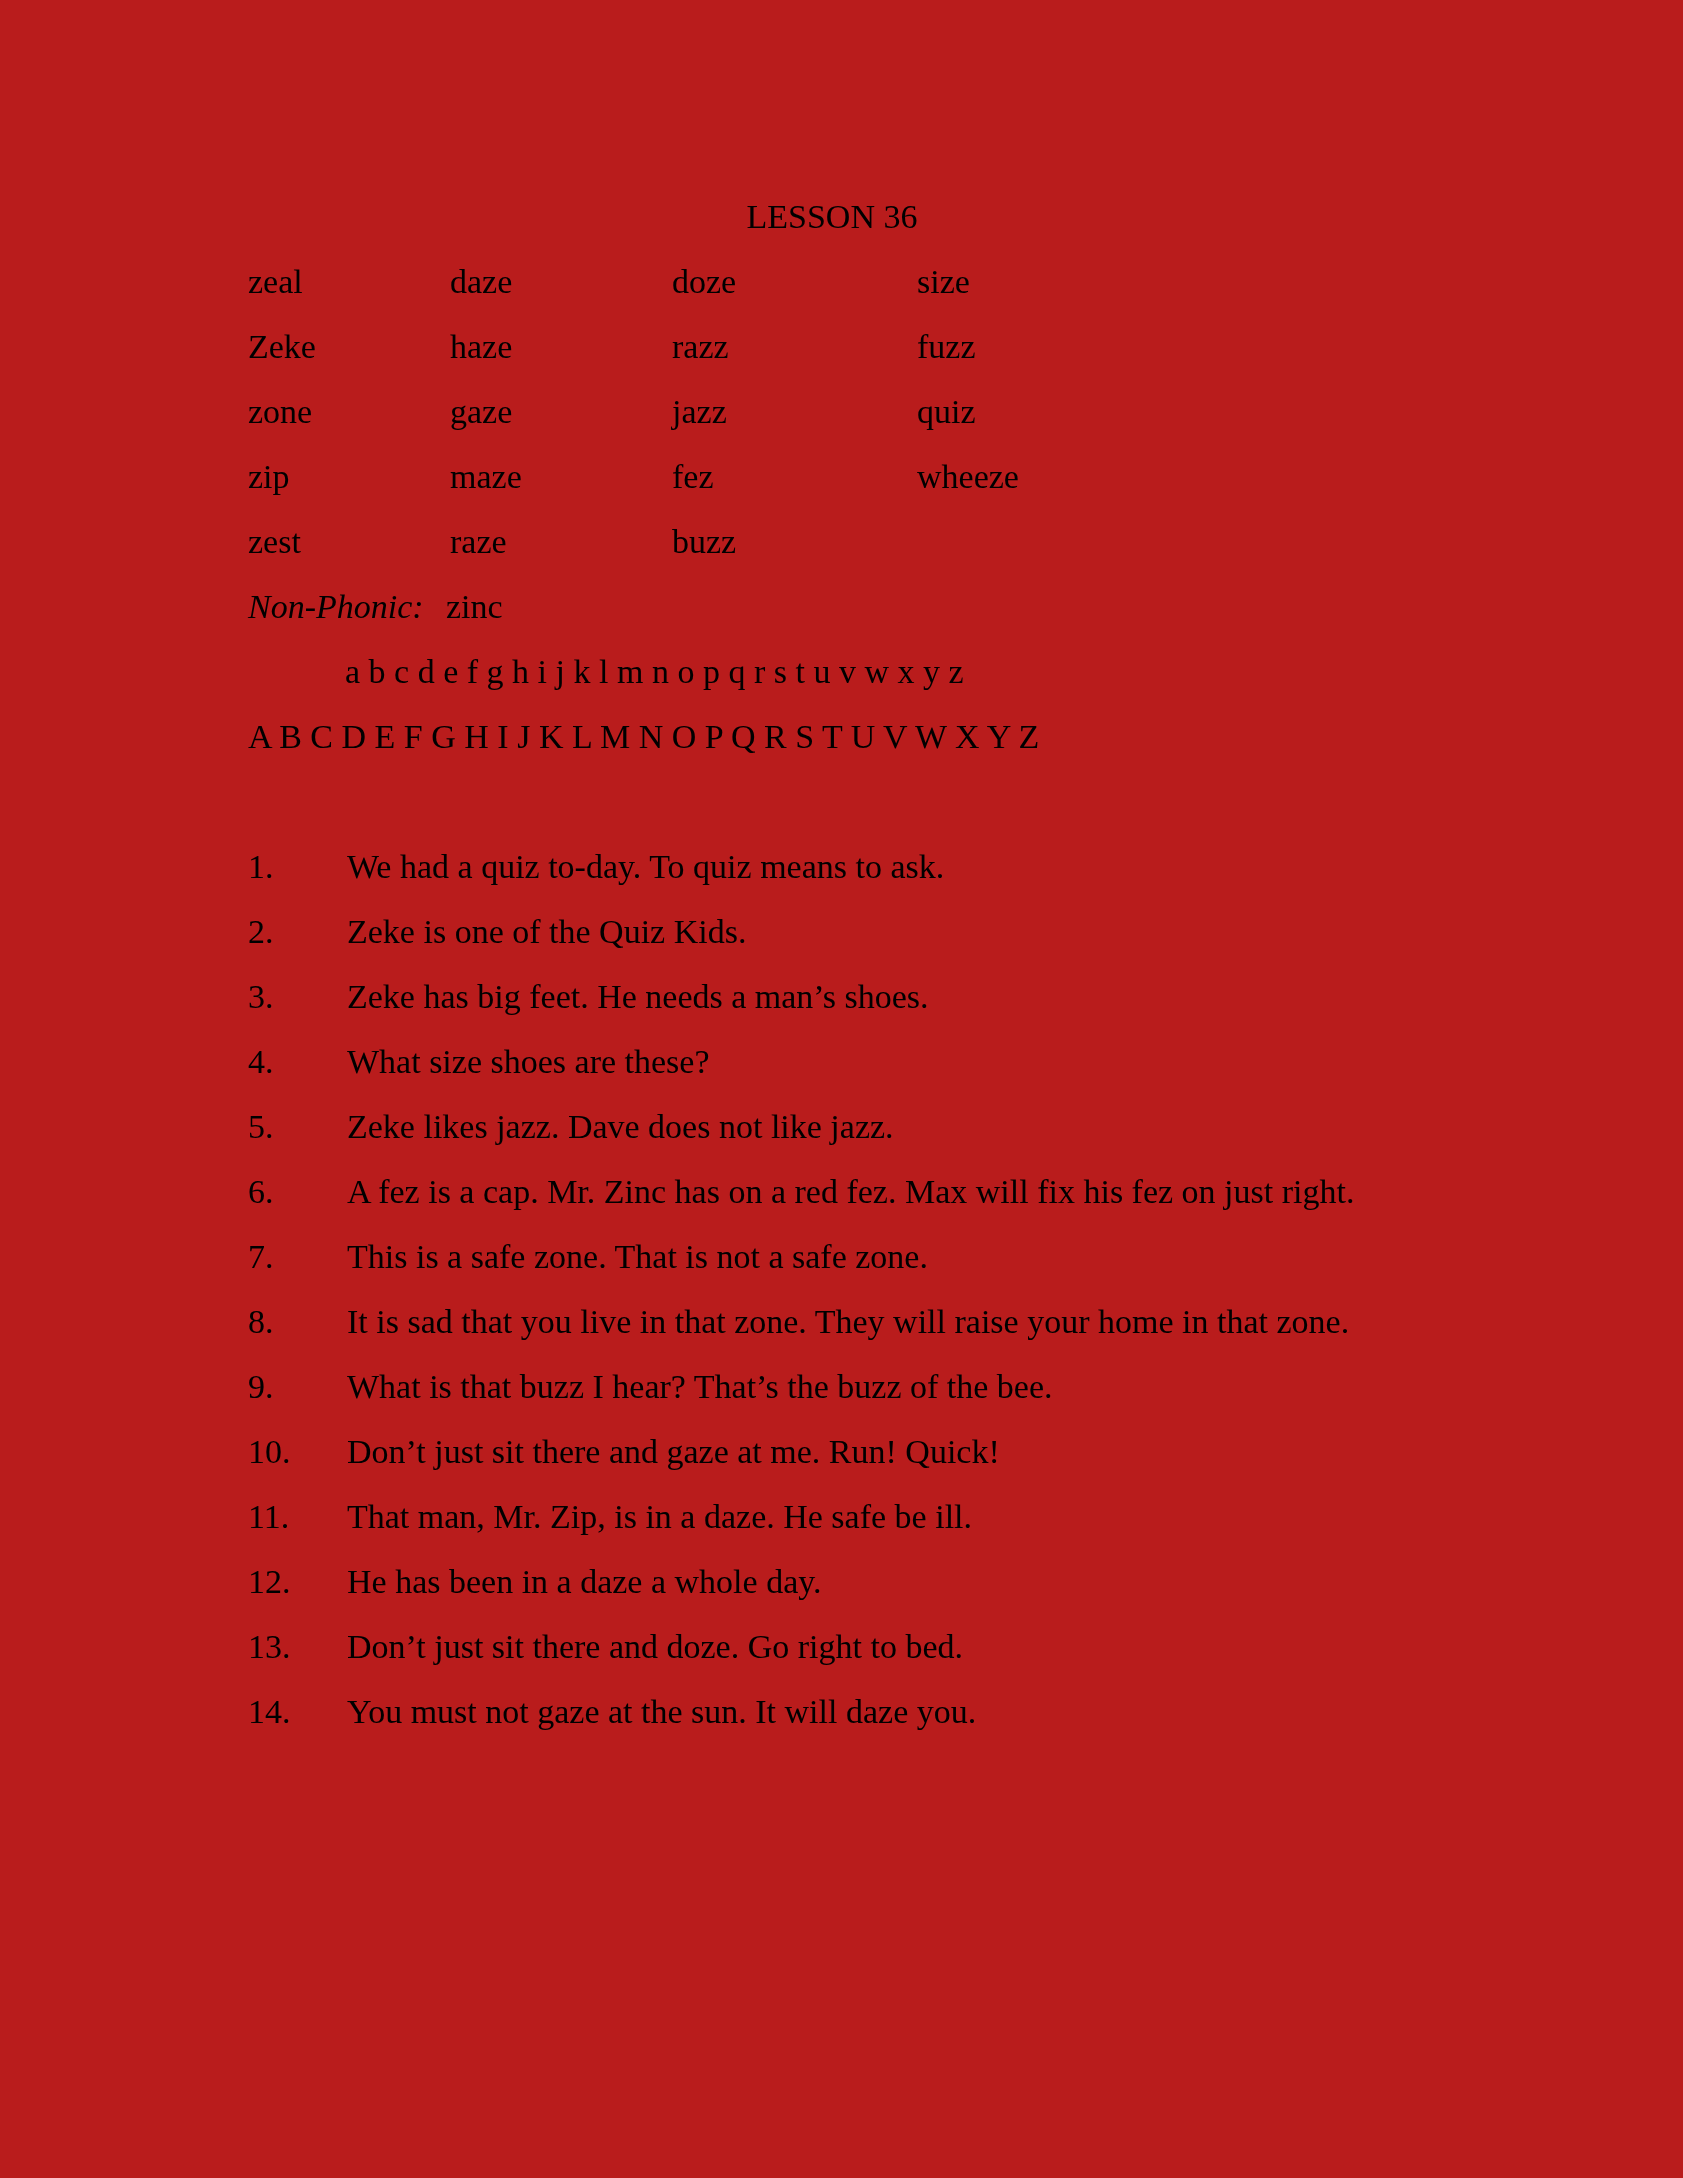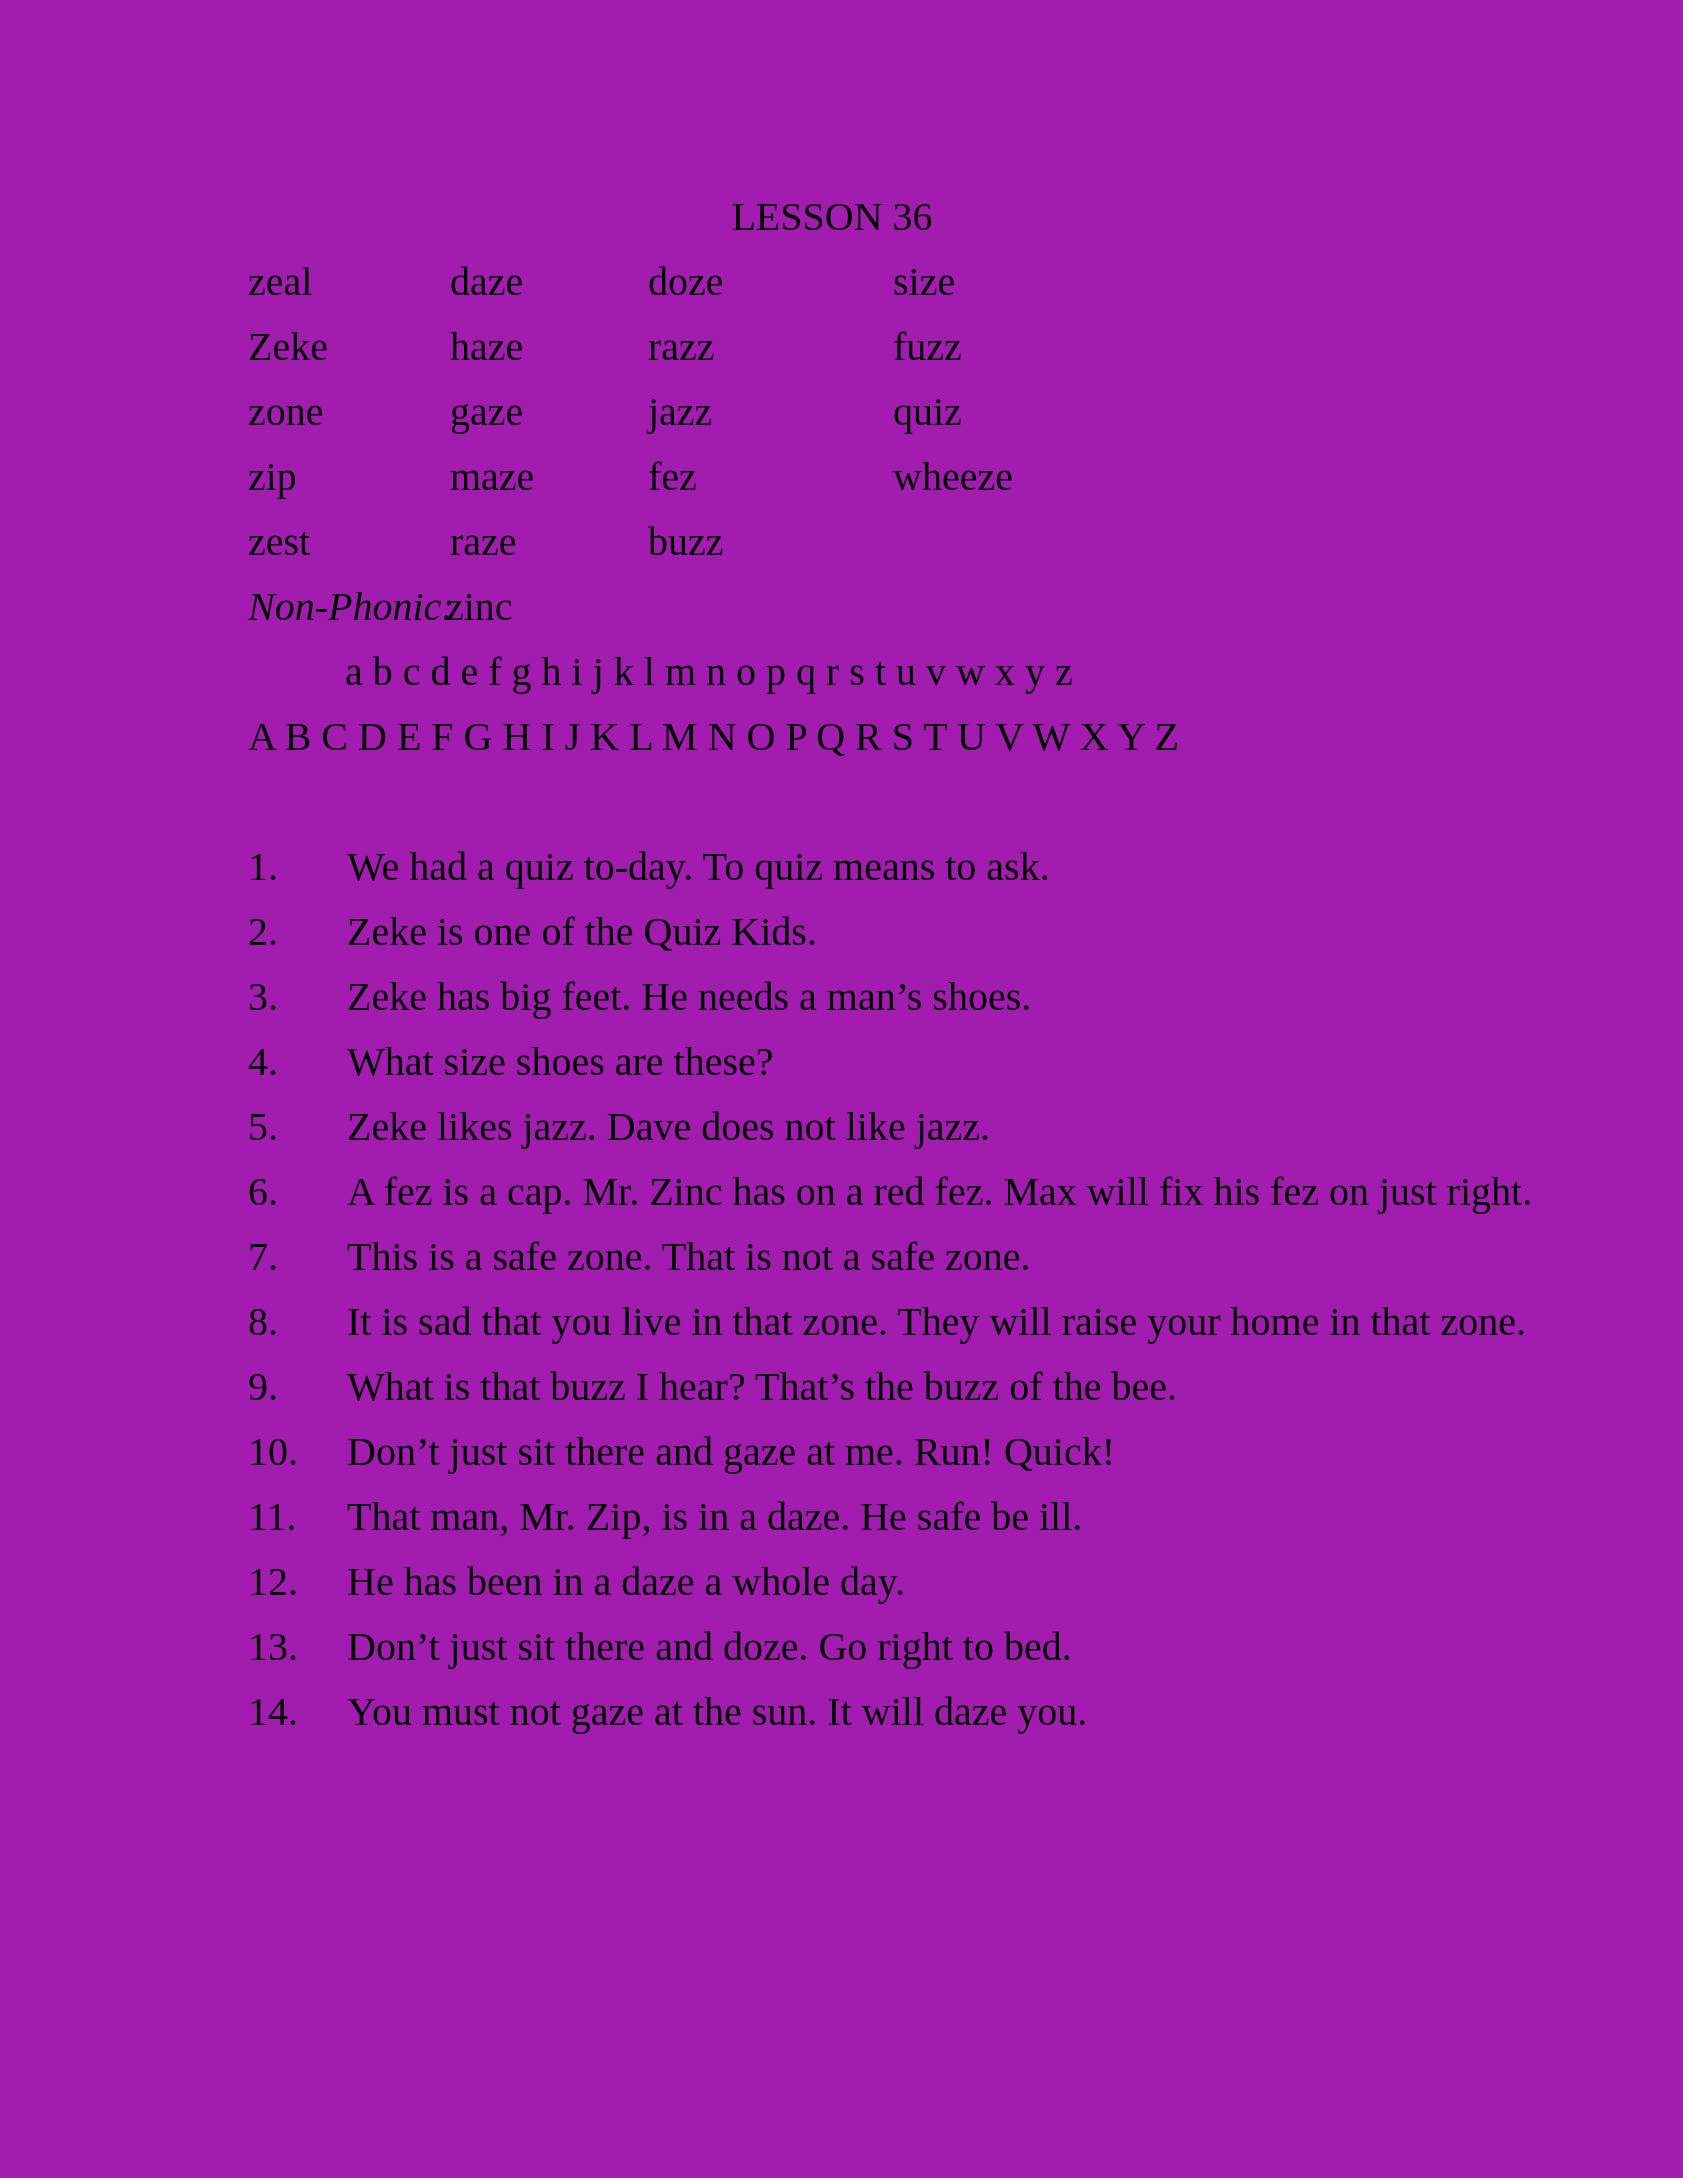--- a/index.html
+++ b/index.html
@@ -5,24 +5,24 @@
   html, body {
     margin: 0;
     padding: 0;
     background: #ffffff;
   }
   .page {
     position: relative;
     width: 1683px;
     height: 2178px;
     box-sizing: border-box;
-    background: #a21caf;
+    background: #b91c1c;
     color: #000000;
     font-family: "Liberation Serif", "DejaVu Serif", serif;
-    font-size: 40px;
+    font-size: 34px;
     padding-top: 184px;
     padding-left: 248px;
     padding-right: 267px;
     overflow: hidden;
   }
   .line {
     height: 65px;
     line-height: 65px;
     white-space: nowrap;
   }
@@ -30,21 +30,21 @@
     text-align: center;
   }
   .word-row {
     display: flex;
     height: 65px;
     line-height: 65px;
   }
   .word-cell { display: inline-block; }
   .word-cell.c1 { width: 202px; }
   .word-cell.c2 { width: 198px; }
-  .word-cell.c3 { width: 197px; }
+  .word-cell.c3 { width: 197px; margin-left: 24px; }
   .word-cell.c4 { flex: 1; margin-left: 48px; }
   .nonphonic-label {
     display: inline-block;
     width: 198px;
     font-style: italic;
   }
   .nonphonic-word {
   }
   .alpha-lower {
     padding-left: 97px;

